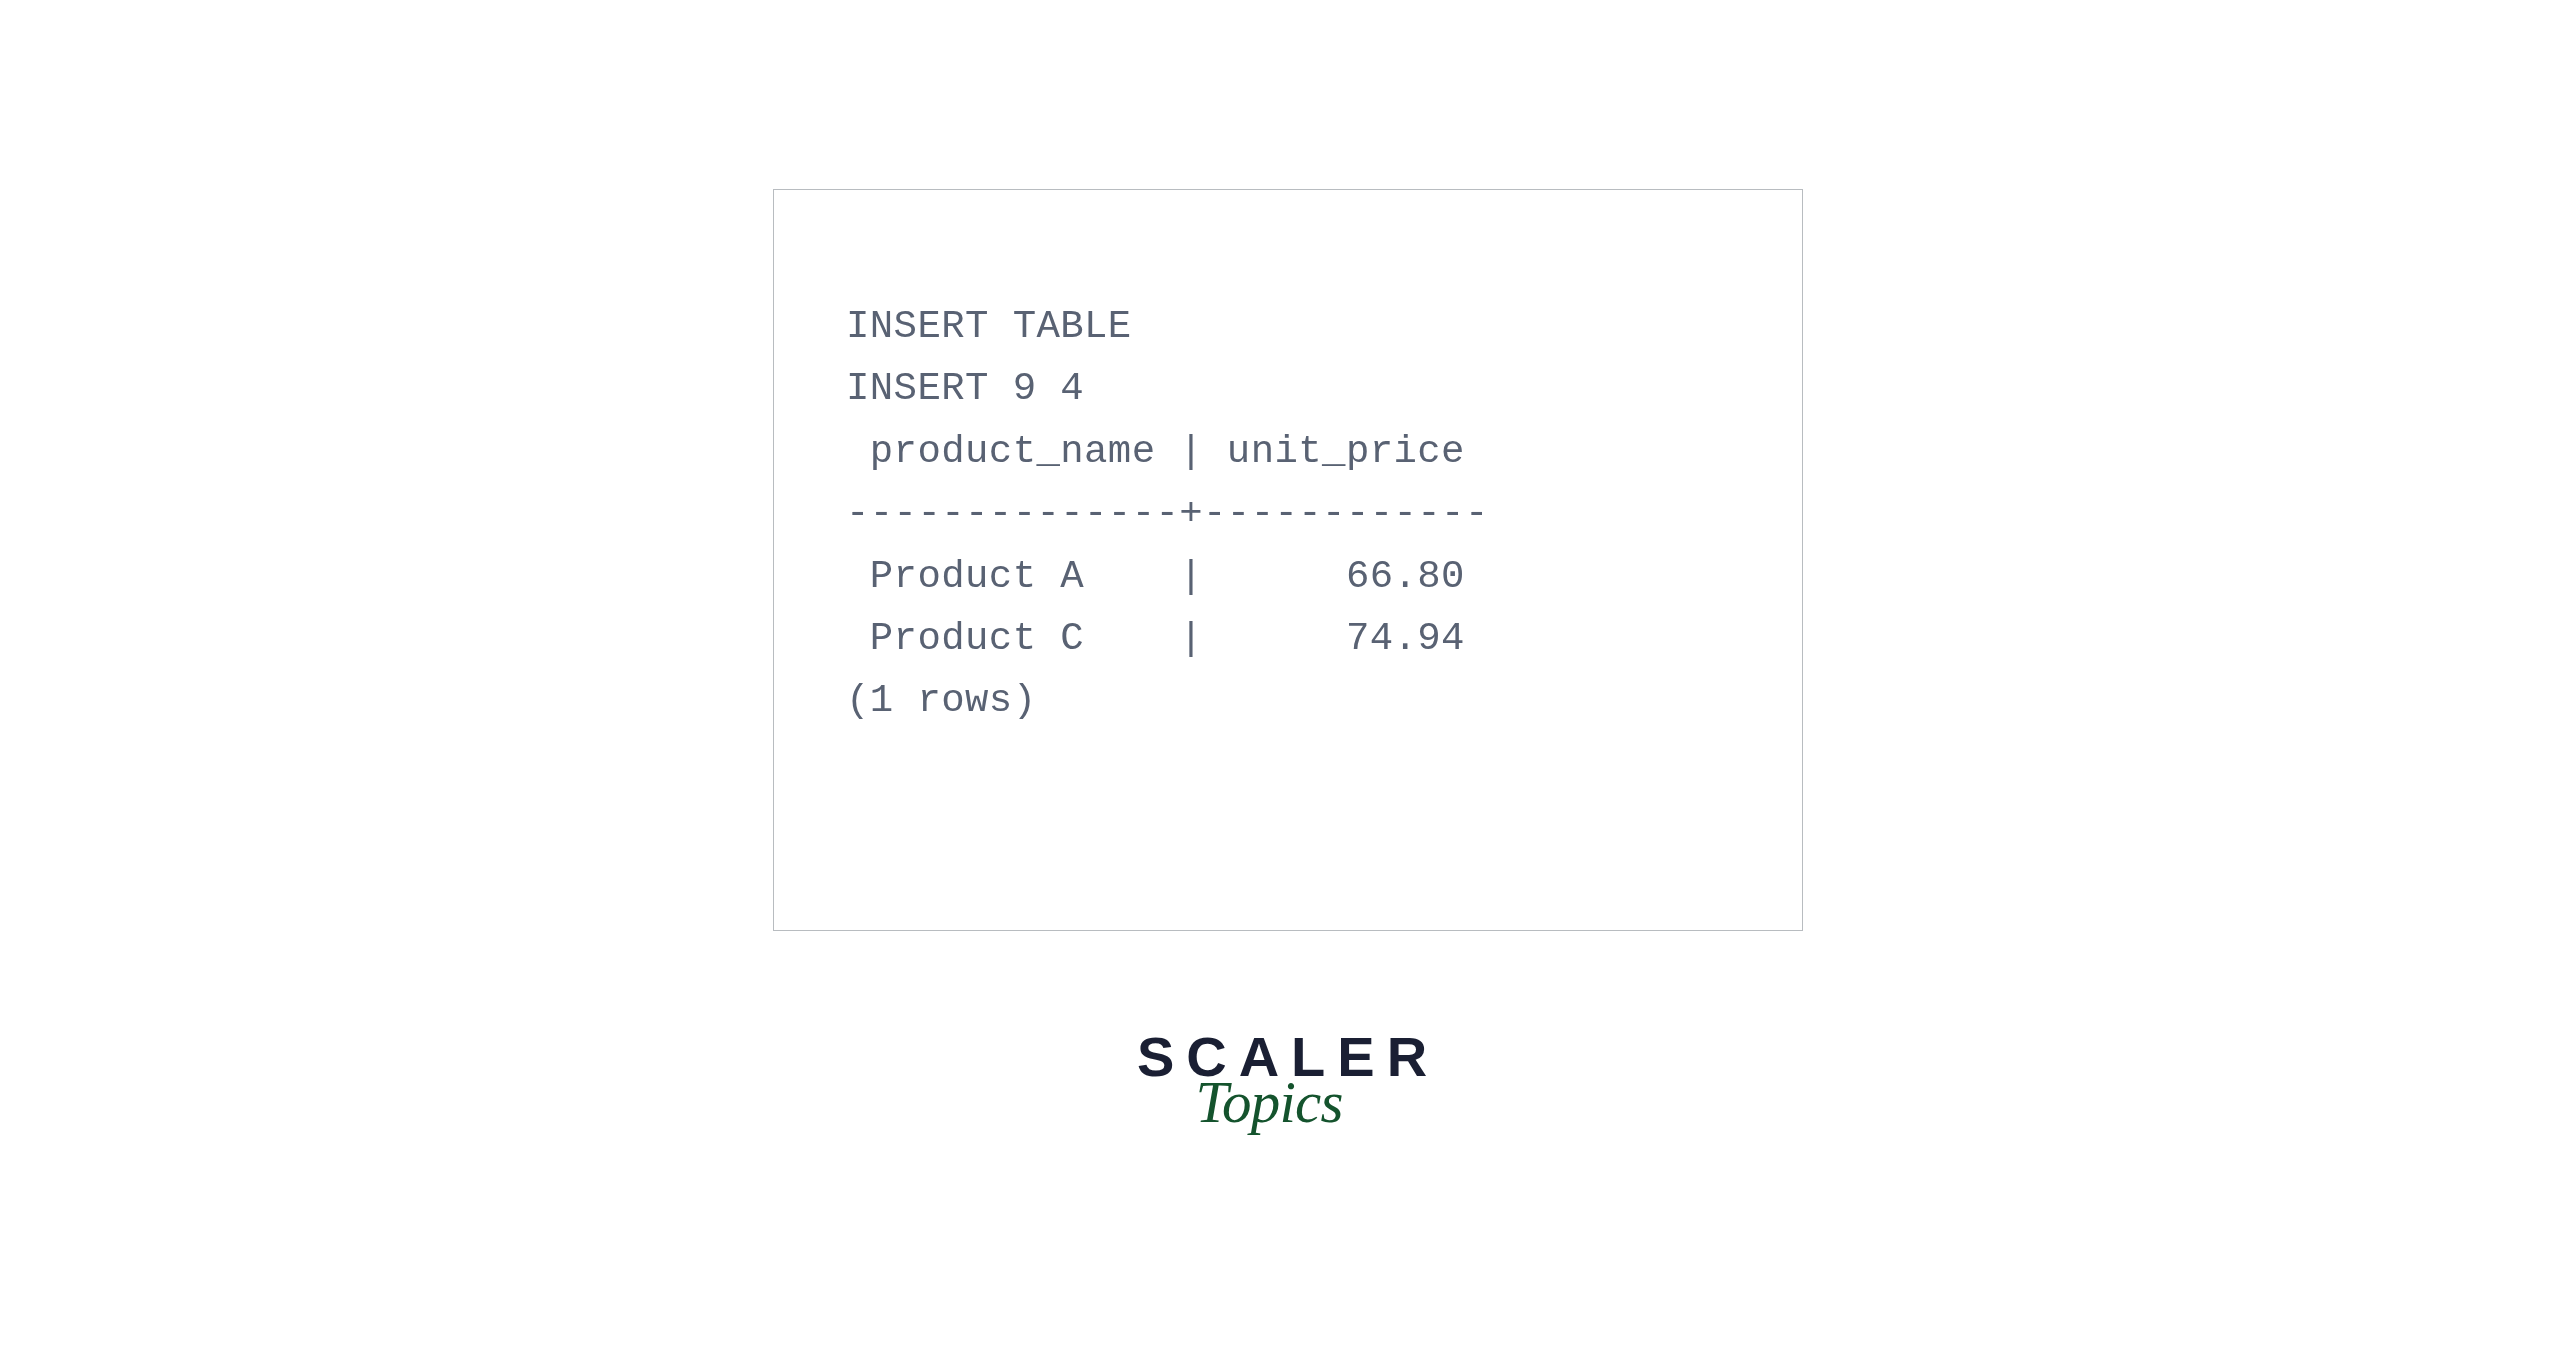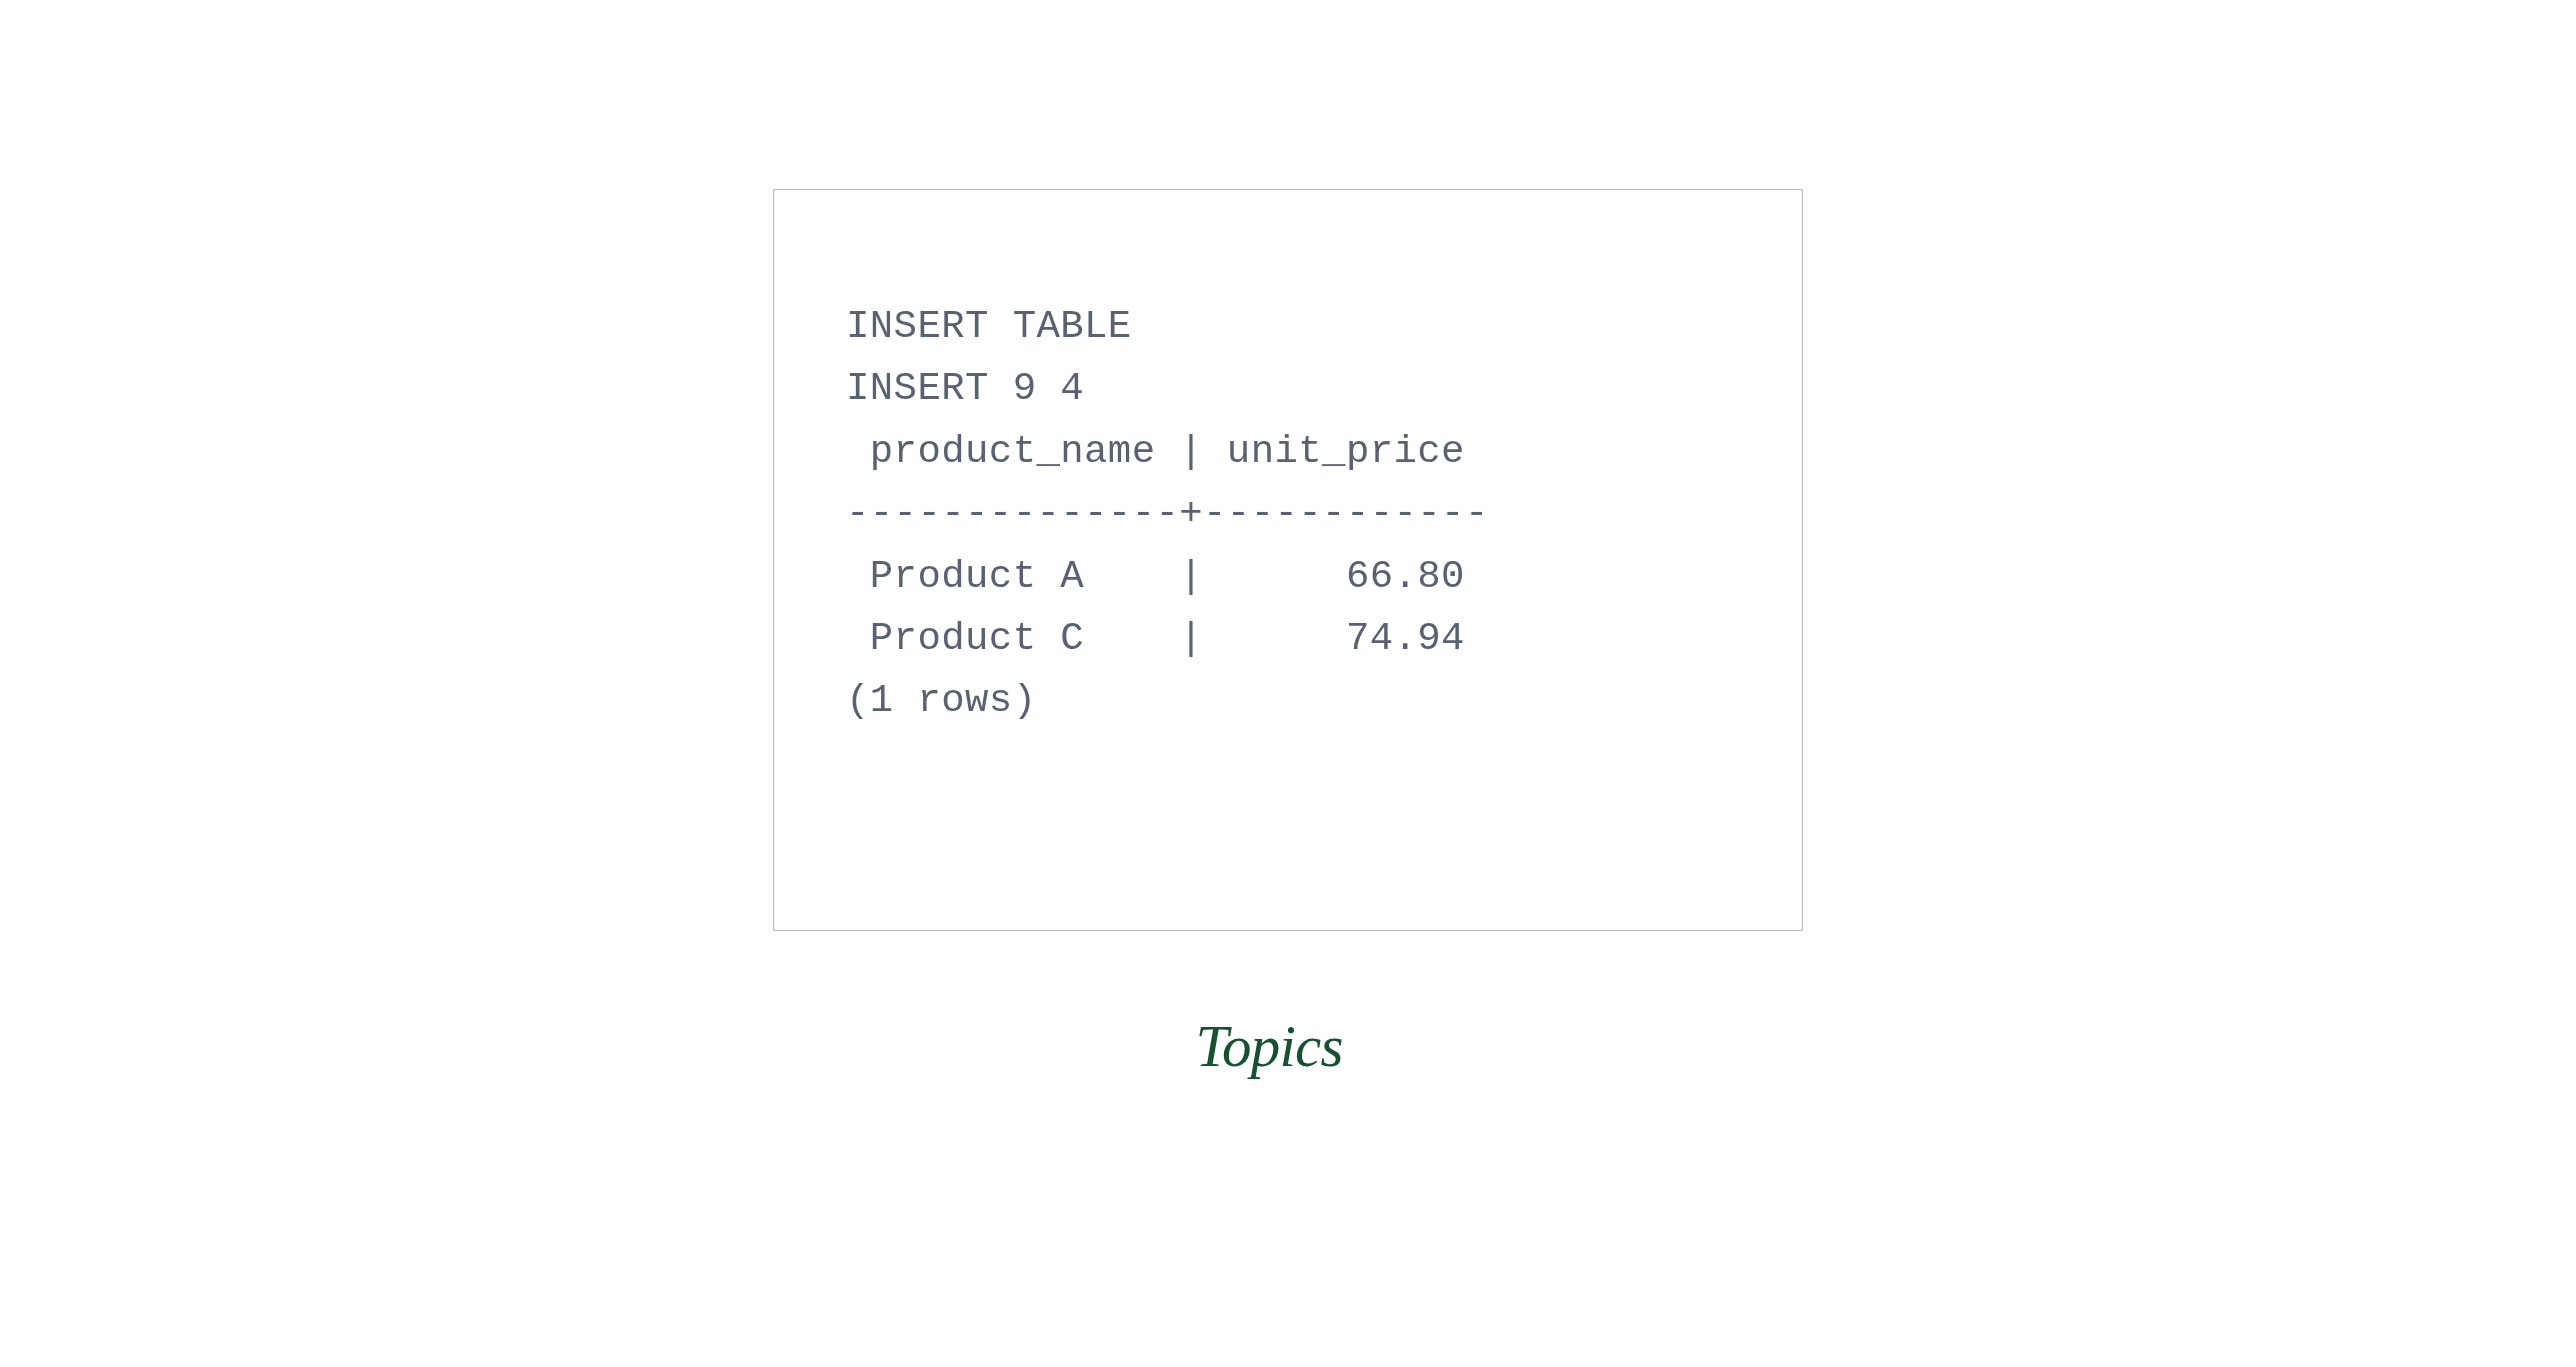--- a/index.html
+++ b/index.html
@@ -66,15 +66,16 @@
   <pre><span>INSERT TABLE</span>
 <span>INSERT 9 4</span>
 <span> product_name | unit_price</span>
 <span>--------------+------------</span>
 <span> Product A    |      66.80</span>
 <span> Product C    |      74.94</span>
 <span>(1 rows)</span></pre>
 </div>
 
 <div class="logo-container">
+  <div class="logo-scaler">SCALER</div>
   <div class="logo-topics">Topics</div>
 </div>
 
 
 </body></html>

